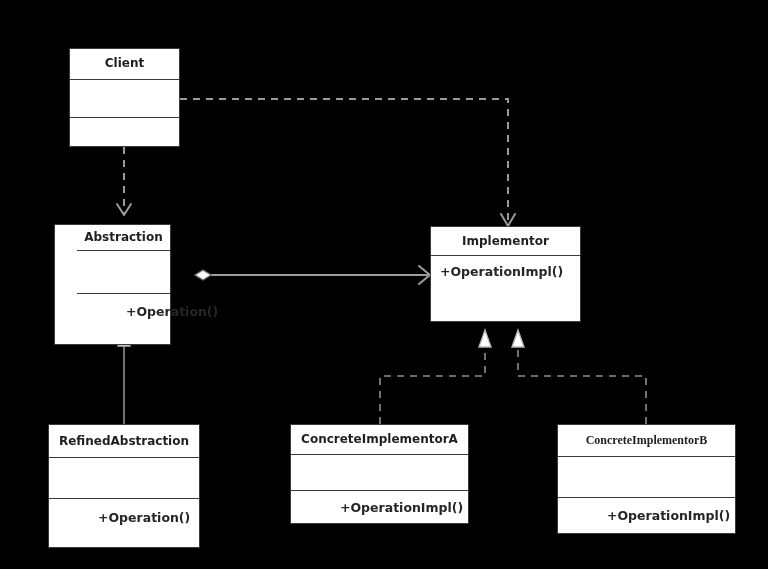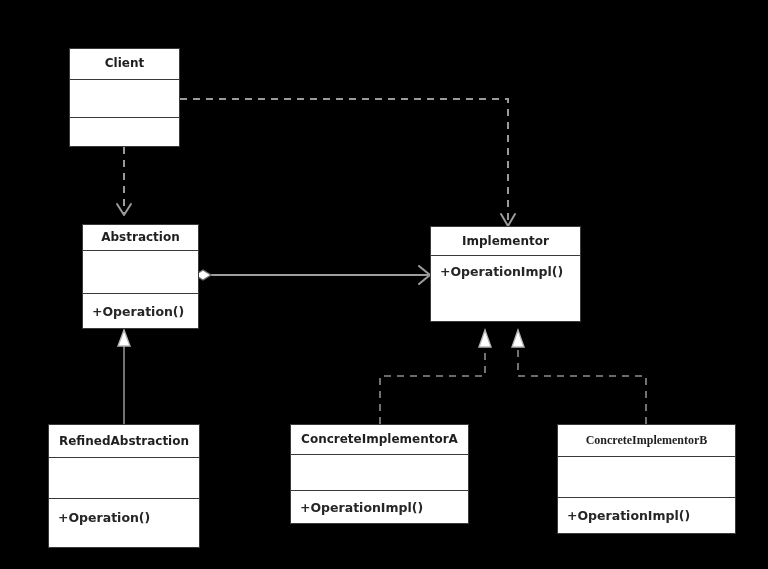--- a/index.html
+++ b/index.html
@@ -43,20 +43,21 @@
   }
   .compartment.attrs {
     border-bottom: 1px solid #3a3a3a;
   }
   .compartment.ops {
     display: flex;
     align-items: center;
     font-size: 12.5px;
     padding-left: 9px;
     color: #262626;
+    margin-left: 40px;
   }
   .compartment.ops.no-border {
     border-bottom: none;
   }
   .compartment.body-ops {
     display: flex;
     align-items: flex-start;
     font-size: 12.5px;
     padding: 8px 0 0 9px;
     color: #262626;
@@ -108,21 +109,21 @@
       <polygon points="518,330 512,347 524,347" fill="#ffffff" stroke="#b5b5b5" stroke-width="1.4"></polygon>
     </g>
   </svg>
 
   <div class="uml-class" style="left:69px; top:48px; width:111px; height:99px;">
     <div class="compartment title" style="height:31px;">Client</div>
     <div class="compartment attrs" style="height:39px;"></div>
     <div class="compartment ops no-border" style="height:28px;"></div>
   </div>
 
-  <div class="uml-class" style="left:82px; top:224px; width:117px; height:105px;">
+  <div class="uml-class" style="left:54px; top:224px; width:117px; height:121px;padding-left:22px;">
     <div class="compartment title" style="height:26px;">Abstraction</div>
     <div class="compartment attrs" style="height:43px;"></div>
     <div class="compartment ops no-border" style="height:34px;">+Operation()</div>
   </div>
 
   <div class="uml-class" style="left:430px; top:226px; width:151px; height:96px;">
     <div class="compartment title" style="height:29px;">Implementor</div>
     <div class="compartment body-ops" style="height:65px;">+OperationImpl()</div>
   </div>
 

